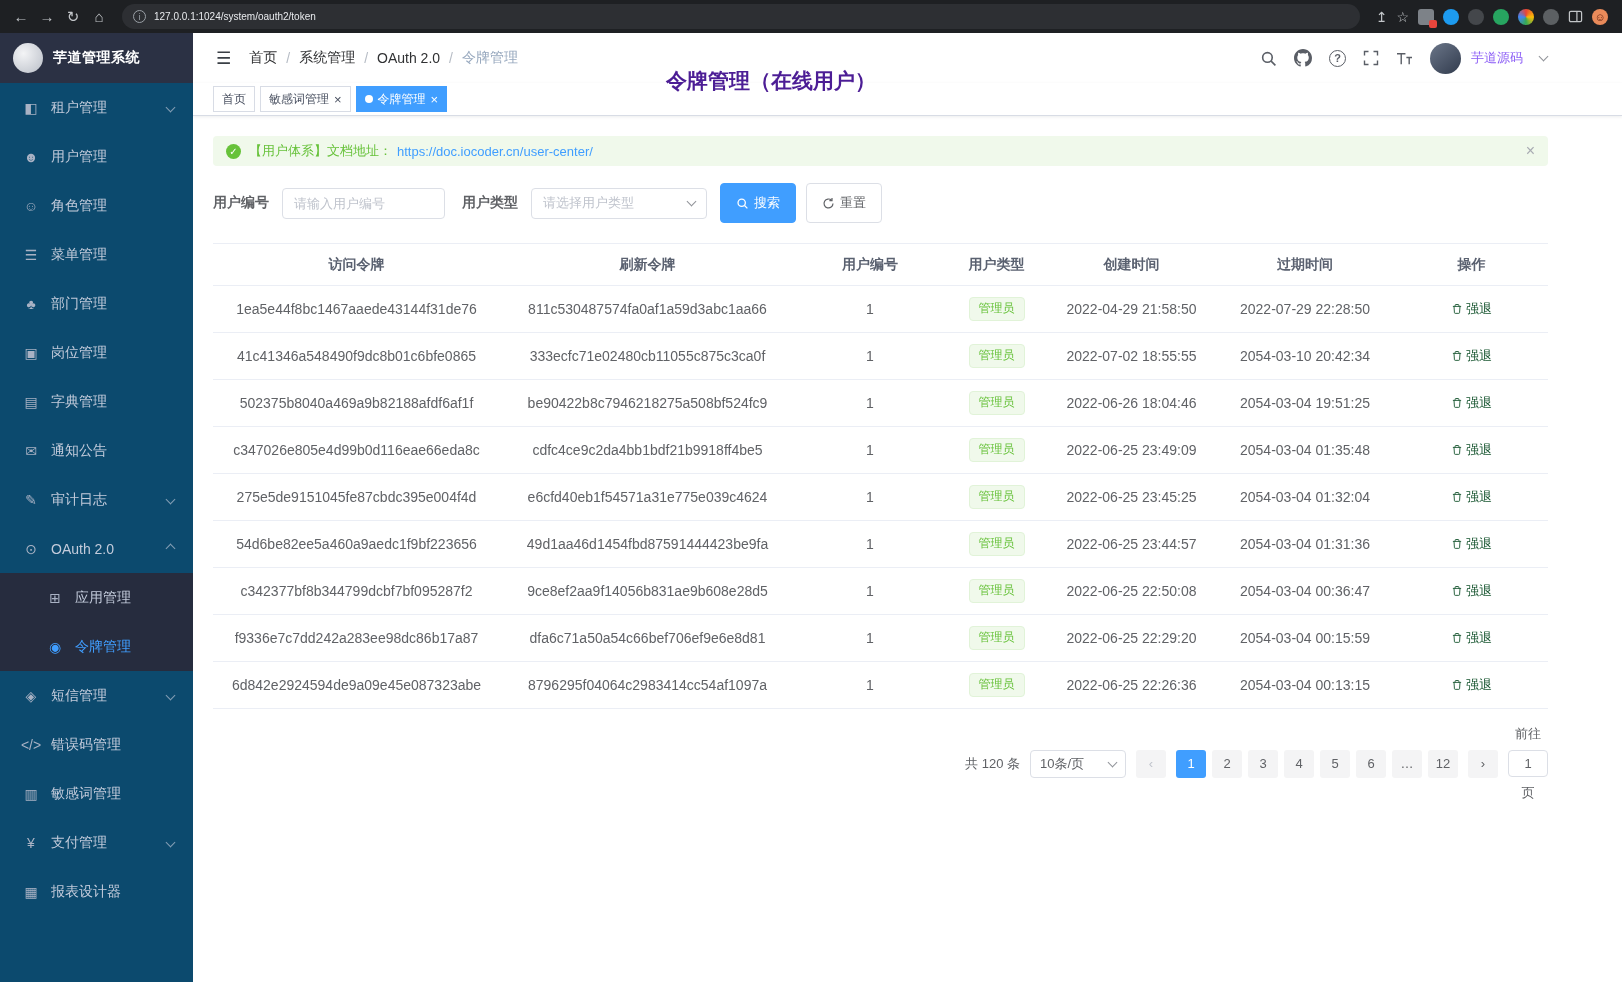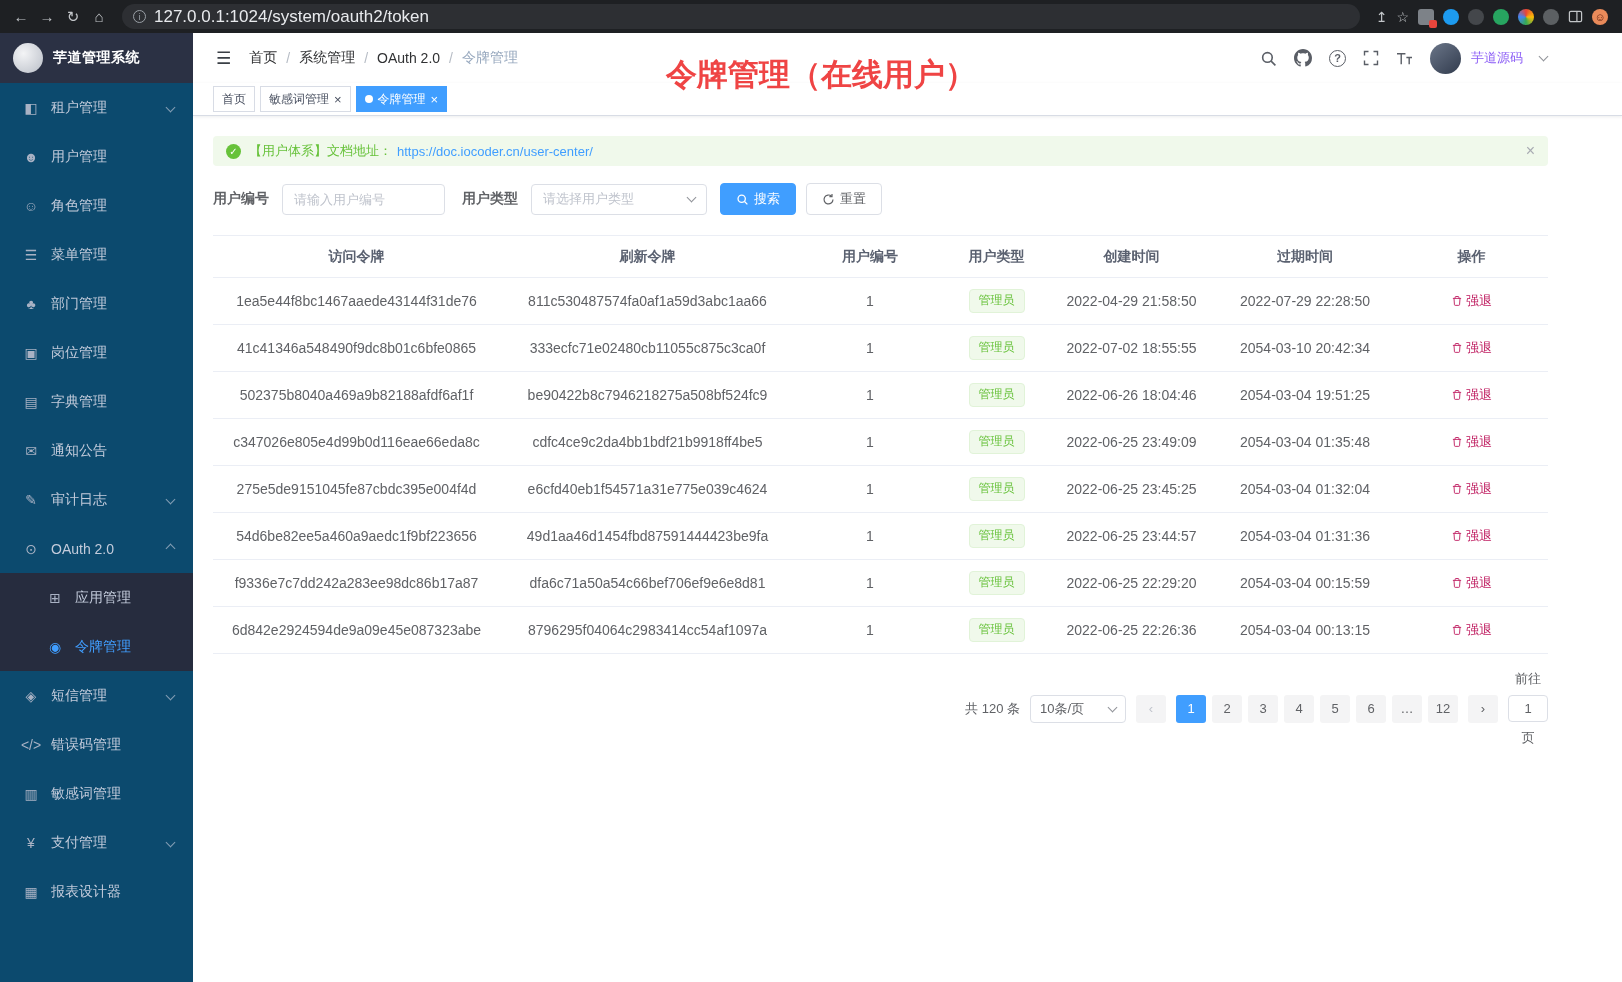--- a/index.html
+++ b/index.html
@@ -5,21 +5,21 @@
   * { box-sizing: border-box; margin: 0; padding: 0; }
   html,body { background:#fff; }
   body { font-family:"Liberation Sans","DejaVu Sans",sans-serif; }
   .screen { position:relative; width:1622px; height:982px; overflow:hidden; background:#fff; }
 
   
   .browser-bar { height:33px; background:#1e2023; display:flex; align-items:center; padding:0 8px; color:#c3c6c9; }
   .bnav { width:26px; height:26px; display:flex; align-items:center; justify-content:center; font-size:15px; border-radius:50%; cursor:pointer; }
   .address-bar { flex:1; height:25px; margin:0 10px; background:#2d2f33; border-radius:13px; display:flex; align-items:center; padding:0 11px; gap:8px; min-width:0; cursor:text; }
   .info-i { width:13px; height:13px; border:1px solid #9aa0a6; border-radius:50%; font-size:9px; display:flex; align-items:center; justify-content:center; color:#9aa0a6; flex:none; }
-  .url { color:#e8eaed; font-size:17px; white-space:nowrap; }
+  .url { color:#e8eaed; font-size:10px; white-space:nowrap; }
   .browser-right { display:flex; align-items:center; gap:9px; padding:0 6px; }
   .bicon { font-size:14px; color:#c3c6c9; cursor:pointer; display:flex; align-items:center; }
   .ext { width:16px; height:16px; border-radius:50%; position:relative; cursor:pointer; flex:none; }
   .ext-badge { border-radius:3px; background:#7d8288; }
   .badge-dot { position:absolute; right:-3px; bottom:-3px; width:8px; height:8px; background:#e8453c; border-radius:2px; }
   .c-blue  { background:#1d9bf0; }
   .c-dark  { background:#44474b; }
   .c-green { background:#27a560; }
   .c-multi { background:conic-gradient(#ea4335,#fbbc05,#34a853,#4285f4,#ea4335); }
   .c-dark2 { background:#5c6063; }
@@ -72,40 +72,40 @@
   .alert { height:30px; background:#f0f9eb; border-radius:4px; display:flex; align-items:center; padding:0 13px; font-size:13px; color:#67c23a; }
   .alert-check { width:15px; height:15px; border-radius:50%; background:#67c23a; color:#fff; font-size:10px; display:flex; align-items:center; justify-content:center; margin-right:8px; flex:none; }
   .alert-link { color:#409eff; text-decoration:none; margin-left:5px; cursor:pointer; }
   .alert-close { margin-left:auto; color:#a8abb2; font-size:16px; cursor:pointer; }
 
   .filters { margin-top:17px; display:flex; align-items:center; }
   .f-label { font-size:14px; font-weight:700; color:#606266; margin-right:13px; white-space:nowrap; }
   .f-input { width:163px; height:31px; border:1px solid #dcdfe6; border-radius:4px; padding:6px 11px; font-size:13px; color:#606266; outline:none; font-family:inherit; margin-right:17px; }
   .f-input::placeholder { color:#bfc3cc; }
   .f-select { width:176px; height:31px; border:1px solid #dcdfe6; border-radius:4px; display:flex; align-items:center; justify-content:space-between; padding:0 11px; font-size:13px; color:#bfc3cc; cursor:pointer; margin-right:13px; }
-  .btn { height:32px; border-radius:4px; padding:0 15px; font-size:13px; display:inline-flex; align-items:center; gap:5px; cursor:pointer; font-family:inherit; }
+  .btn { height:40px; border-radius:4px; padding:0 15px; font-size:13px; display:inline-flex; align-items:center; gap:5px; cursor:pointer; font-family:inherit; }
   .btn-primary { background:#409eff; border:1px solid #409eff; color:#fff; margin-right:10px; }
   .btn-plain { background:#fff; border:1px solid #dcdfe6; color:#606266; }
 
   .data-table { margin-top:20px; width:100%; border-collapse:collapse; table-layout:fixed; }
   .data-table th { height:42px; font-size:14px; font-weight:700; color:#5a6170; border-top:1px solid #ebeef5; border-bottom:1px solid #ebeef5; text-align:center; white-space:nowrap; }
   .data-table td { height:47px; font-size:14px; color:#606266; border-bottom:1px solid #ebeef5; text-align:center; white-space:nowrap; overflow:hidden; }
   .tag-success { display:inline-block; padding:3px 9px; font-size:12px; color:#67c23a; background:#f0f9eb; border:1px solid #e1f3d8; border-radius:4px; line-height:1.3; }
-  .op-link { color:#be185d; font-size:13px; display:inline-flex; align-items:center; gap:3px; cursor:pointer; }
+  .op-link { color:#14532d; font-size:13px; display:inline-flex; align-items:center; gap:3px; cursor:pointer; }
 
   .pagination { margin-top:16px; display:flex; align-items:center; justify-content:flex-end; gap:10px; font-size:13px; color:#606266; padding-bottom:20px; }
   .size-select { width:96px; height:28px; border:1px solid #dcdfe6; border-radius:4px; display:flex; align-items:center; justify-content:space-between; padding:0 9px; color:#606266; cursor:pointer; }
   .pg { min-width:30px; height:28px; border:0; background:#f4f4f5; border-radius:3px; color:#606266; font-size:13px; cursor:pointer; font-family:inherit; }
   .pg.active { background:#409eff; color:#fff; }
   .pg.disabled { color:#c0c4cc; cursor:not-allowed; }
   .pages { display:flex; gap:6px; }
   .goto-group { display:flex; align-items:center; gap:7px;flex-direction:column; }
   .goto-input { width:40px; height:27px; border:1px solid #dcdfe6; border-radius:4px; text-align:center; color:#606266; font-size:13px; font-family:inherit; outline:none; }
 
-  .annotation { position:absolute; left:666px; top:54px; font-size:31px; font-weight:700; color:#ef4444; z-index:40; white-space:nowrap; pointer-events:none; }
+  .annotation { position:absolute; left:666px; top:67px; font-size:21px; font-weight:700; color:#4c1d95; z-index:40; white-space:nowrap; pointer-events:none; }
 </style>
 </head>
 <body>
 
 <div class="screen">
 
   <div class="browser-bar">
     <span class="bnav">←</span>
     <span class="bnav">→</span>
     <span class="bnav">↻</span>
@@ -477,20 +477,36 @@
                   <td>
                     <a class="op-link">
                       <svg viewBox="0 0 16 16" width="12" height="12" fill="none" stroke="currentColor" stroke-width="1.2">
                         <path d="M2.5 4.5h11M5.5 4.5V3a1 1 0 0 1 1-1h3a1 1 0 0 1 1 1v1.5M4 4.5l.6 8.4a1 1 0 0 0 1 .9h4.8a1 1 0 0 0 1-.9l.6-8.4"></path>
                       </svg>
                       <span>强退</span>
                     </a>
                   </td>
                 </tr>
 
+                <tr class="row">
+                  <td>c342377bf8b344799dcbf7bf095287f2</td>
+                  <td>9ce8ef2aa9f14056b831ae9b608e28d5</td>
+                  <td>1</td>
+                  <td><span class="tag-success">管理员</span></td>
+                  <td>2022-06-25 22:50:08</td>
+                  <td>2054-03-04 00:36:47</td>
+                  <td>
+                    <a class="op-link">
+                      <svg viewBox="0 0 16 16" width="12" height="12" fill="none" stroke="currentColor" stroke-width="1.2">
+                        <path d="M2.5 4.5h11M5.5 4.5V3a1 1 0 0 1 1-1h3a1 1 0 0 1 1 1v1.5M4 4.5l.6 8.4a1 1 0 0 0 1 .9h4.8a1 1 0 0 0 1-.9l.6-8.4"></path>
+                      </svg>
+                      <span>强退</span>
+                    </a>
+                  </td>
+                </tr>
 
                 <tr class="row">
                   <td>f9336e7c7dd242a283ee98dc86b17a87</td>
                   <td>dfa6c71a50a54c66bef706ef9e6e8d81</td>
                   <td>1</td>
                   <td><span class="tag-success">管理员</span></td>
                   <td>2022-06-25 22:29:20</td>
                   <td>2054-03-04 00:15:59</td>
                   <td>
                     <a class="op-link">

